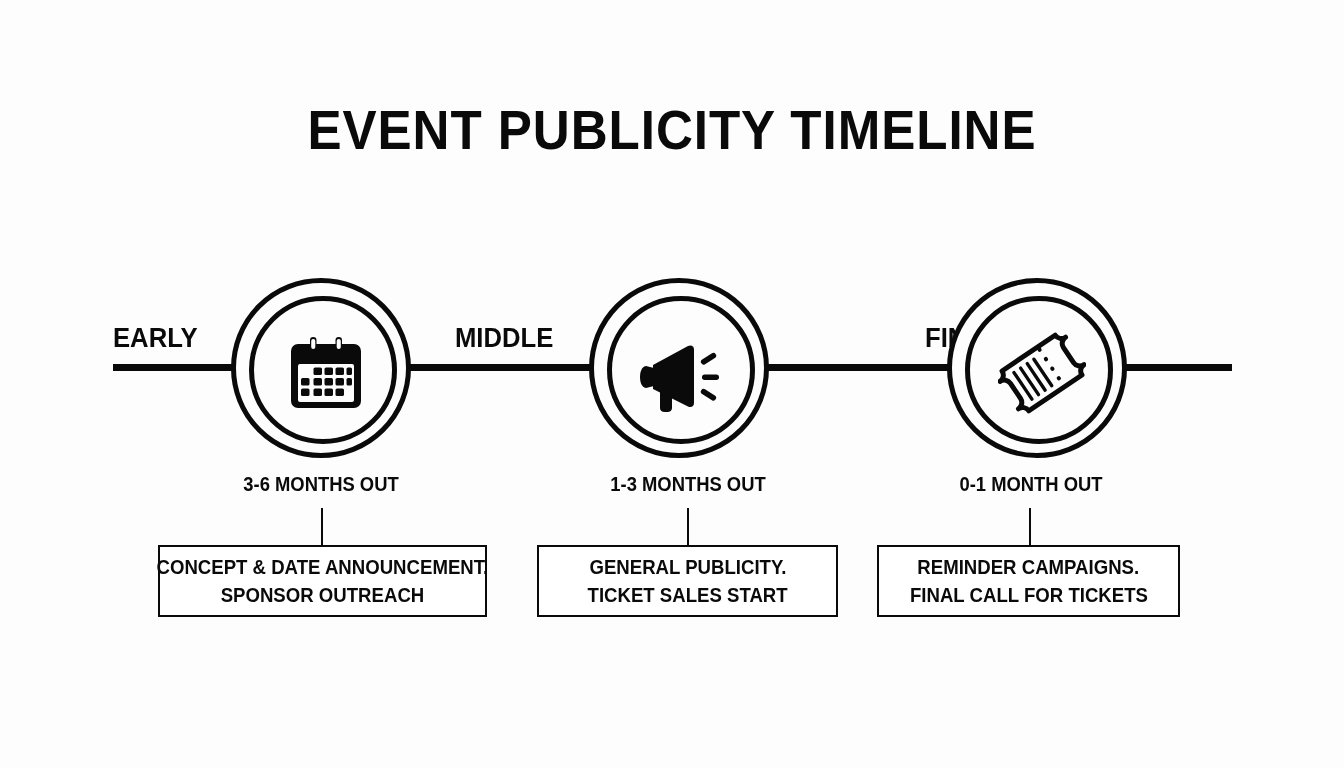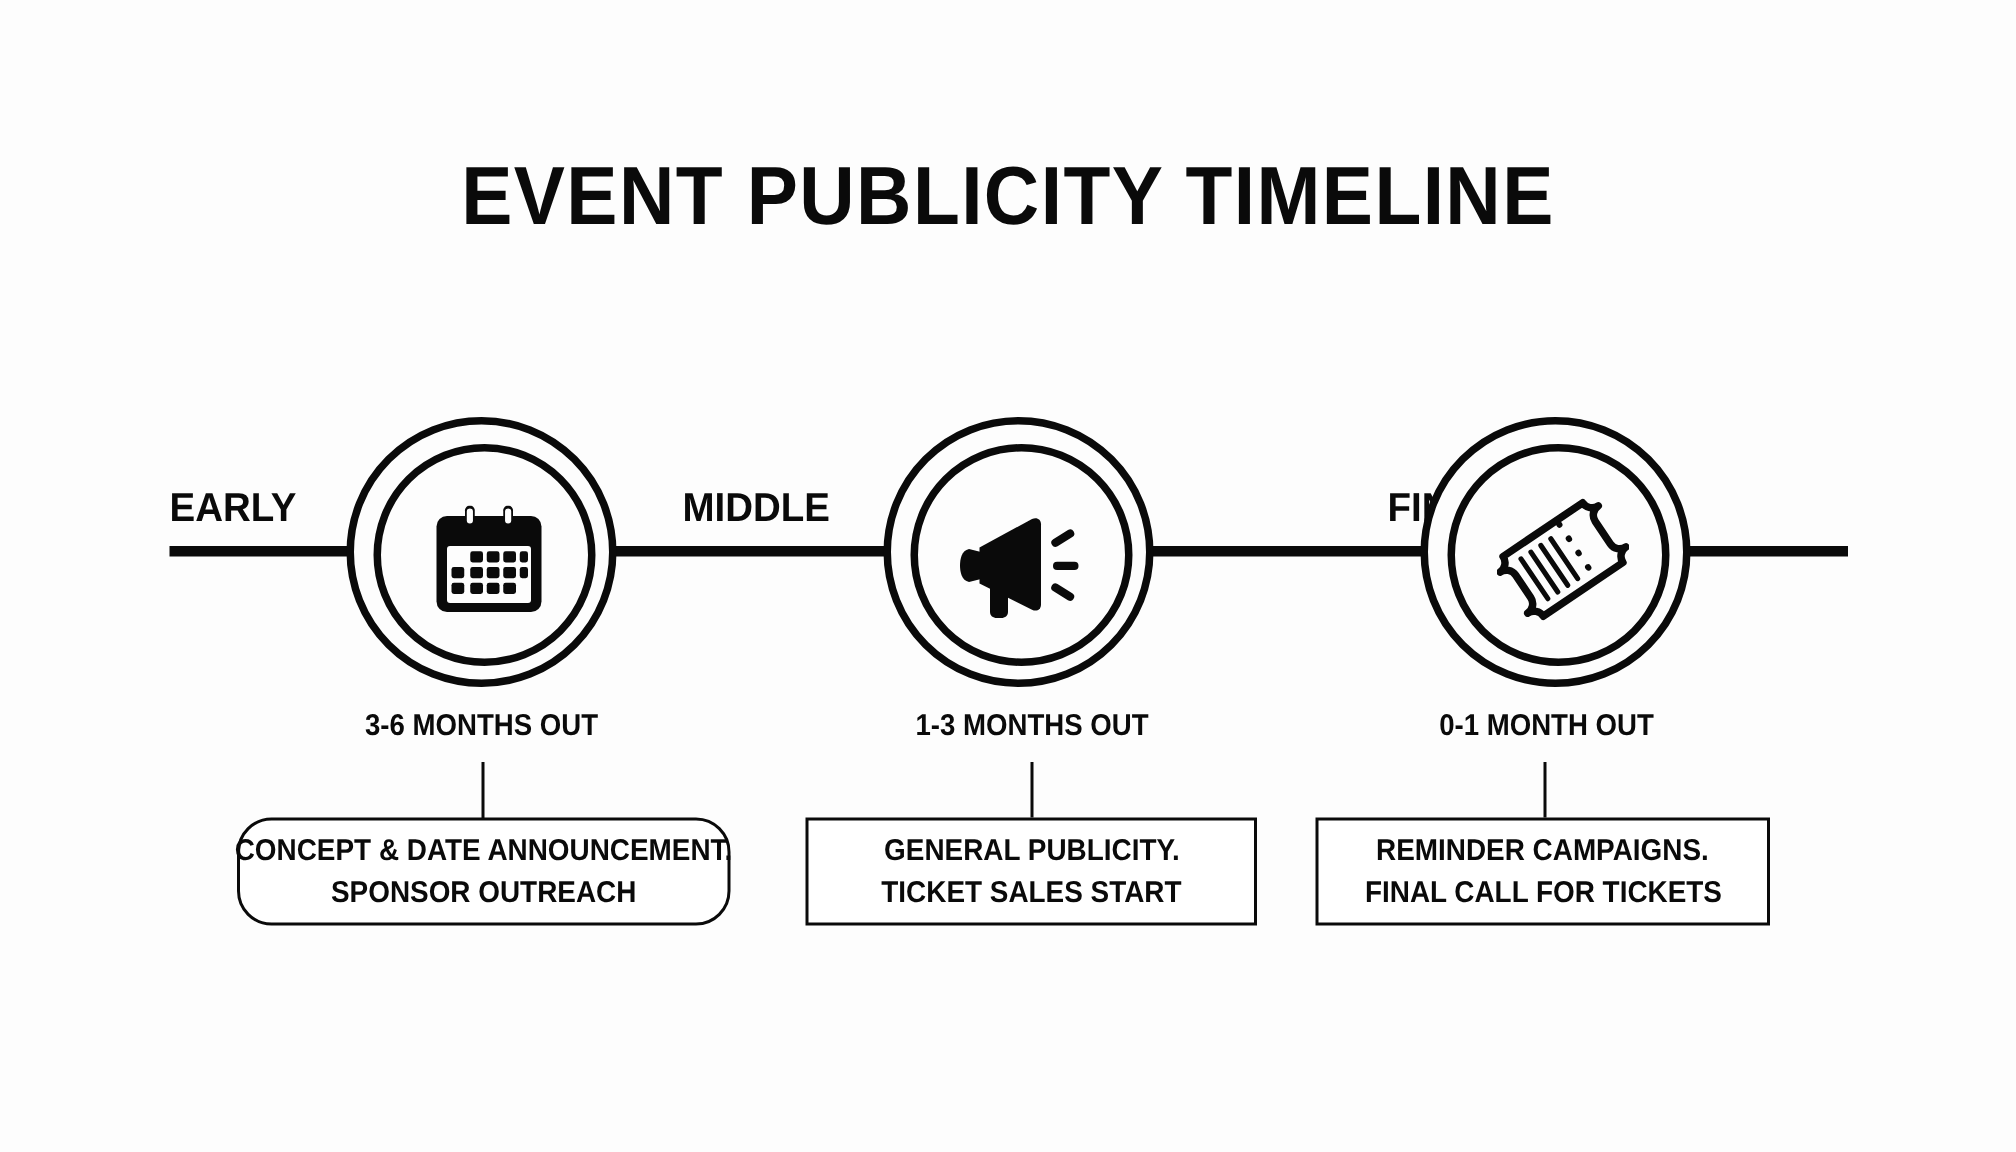--- a/index.html
+++ b/index.html
@@ -200,21 +200,21 @@
   </div>
 
   <div class="timing" style="left:171px;top:474px;width:300px;">3-6 MONTHS OUT</div>
   <div class="timing" style="left:538px;top:474px;width:300px;">1-3 MONTHS OUT</div>
   <div class="timing" style="left:881px;top:474px;width:300px;">0-1 MONTH OUT</div>
 
   <div class="stem" style="left:321px;top:508px;height:38px;"></div>
   <div class="stem" style="left:687px;top:508px;height:38px;"></div>
   <div class="stem" style="left:1029px;top:508px;height:38px;"></div>
 
-  <div class="desc-box" style="left:158px;top:545px;width:329px;height:72px;border-radius:23px;">
+  <div class="desc-box" style="left:158px;top:545px;width:329px;height:72px;">
     <div class="desc-line">CONCEPT &amp; DATE ANNOUNCEMENT.</div>
     <div class="desc-line">SPONSOR OUTREACH</div>
   </div>
 
   <div class="desc-box" style="left:537px;top:545px;width:301px;height:72px;">
     <div class="desc-line">GENERAL PUBLICITY.</div>
     <div class="desc-line">TICKET SALES START</div>
   </div>
 
   <div class="desc-box" style="left:877px;top:545px;width:303px;height:72px;">

